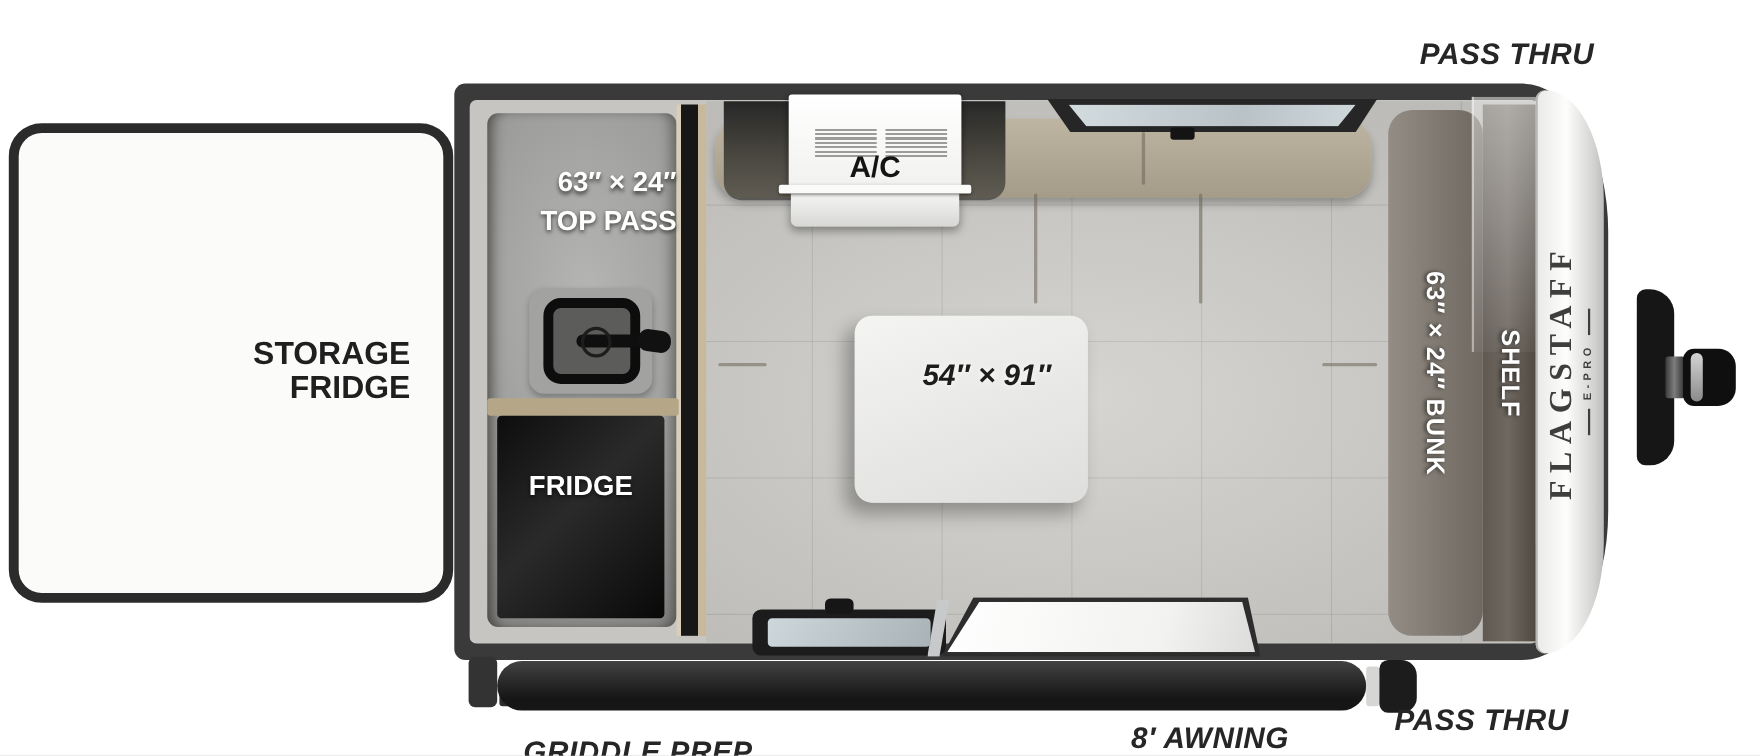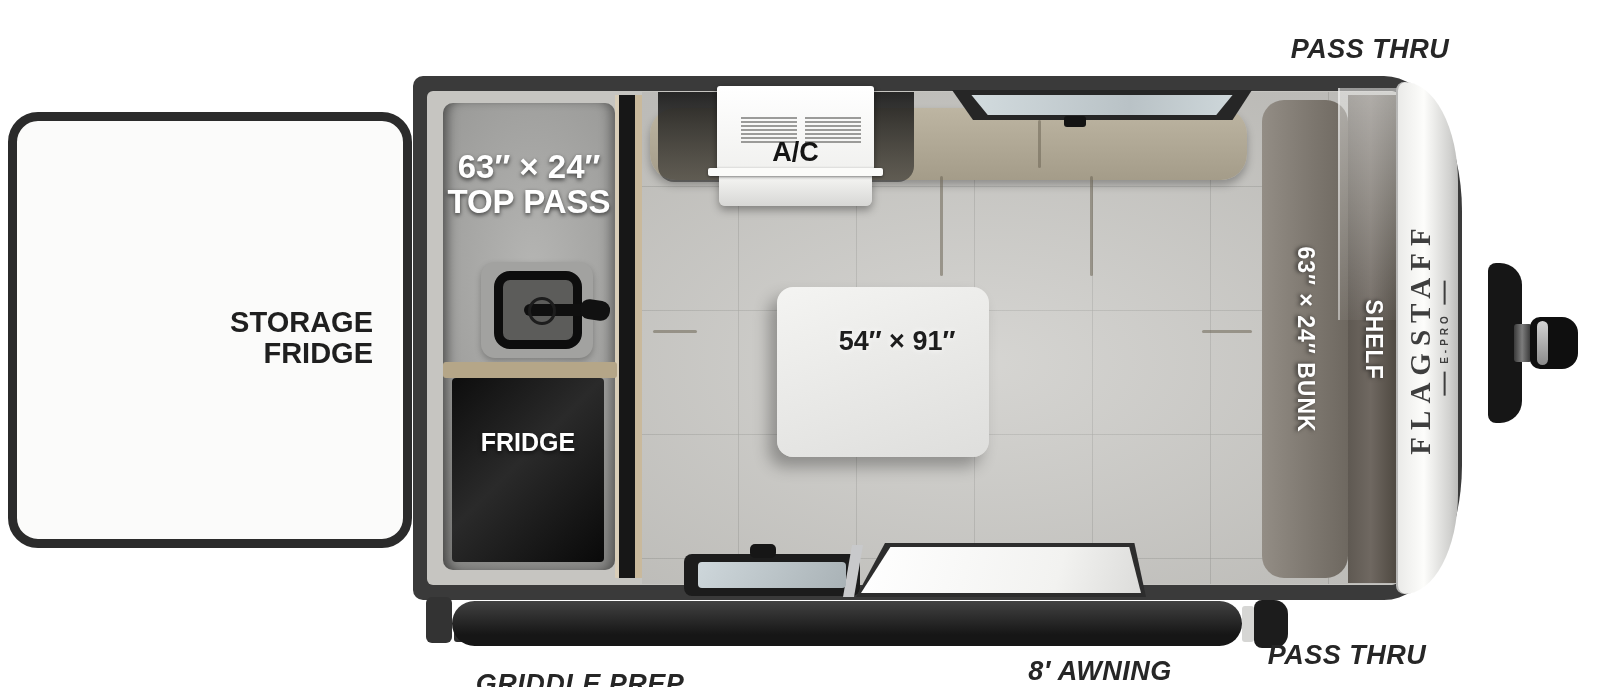--- a/index.html
+++ b/index.html
@@ -29,21 +29,21 @@
        background-size:118px 124px;background-position:-22px -30px;}
   .floor-light{left:642px;top:92px;width:756px;height:492px;z-index:4;
        background:radial-gradient(80% 70% at 45% 55%, rgba(255,255,255,.25), rgba(0,0,0,.06) 90%);}
 
   
   .bunk-left{left:443px;top:103px;width:172px;height:467px;z-index:5;border-radius:10px;
        background:radial-gradient(120% 80% at 52% 36%, #b5b5b3 0%, #9c9c9a 55%, #7e7e7c 100%);
        box-shadow:inset 10px 0 12px -6px rgba(0,0,0,.5), inset -10px 0 12px -6px rgba(0,0,0,.4);}
   .wlabel{color:#ffffff;font-weight:800;text-align:center;
        text-shadow:0 2px 4px rgba(0,0,0,.65);}
-  .topbunk-label{left:443px;top:149px;width:172px;font-size:33px;line-height:35px;z-index:15;}
+  .topbunk-label{left:443px;top:149px;width:172px;font-size:25px;line-height:35px;z-index:15;text-align:right;}
   .sink-plate{left:481px;top:262px;width:112px;height:96px;background:#a2a2a0;
        border-radius:14px;z-index:6;box-shadow:0 3px 6px rgba(0,0,0,.25);}
   .sink{left:494px;top:271px;width:88px;height:78px;background:#5c5c5a;
        border:9px solid #0d0d0d;border-radius:16px;z-index:7;}
   .faucet-bar{left:524px;top:304px;width:84px;height:12px;background:#0f0f0f;
        border-radius:6px;z-index:8;}
   .faucet-handle{left:580px;top:300px;width:30px;height:20px;background:#111;
        border-radius:9px;transform:rotate(8deg);z-index:8;}
   .faucet-ring{left:528px;top:297px;width:28px;height:28px;border:3px solid #1d1d1d;
        border-radius:50%;z-index:9;}
@@ -69,21 +69,21 @@
        background:linear-gradient(90deg,#bcb4a1,#998f7c);}
   .seam-v{width:3px;background:rgba(110,102,85,.55);z-index:7;border-radius:2px;}
   .seam-h{height:3px;background:rgba(110,102,85,.55);z-index:7;border-radius:2px;}
 
   
   .table{left:777px;top:287px;width:212px;height:170px;border-radius:16px;z-index:8;
        background:linear-gradient(160deg,#f4f4f2,#dededc);
        box-shadow:-8px 10px 16px rgba(0,0,0,.30);}
   .table-label{left:777px;top:323px;width:240px;color:#1d1d1d;font-weight:800;
        font-size:27px;line-height:37px;text-align:center;z-index:9;
-       text-shadow:0 0 6px rgba(255,255,255,.9);}
+       text-shadow:0 0 6px rgba(255,255,255,.9);font-style:italic;}
 
   
   .ac-shadow{left:658px;top:92px;width:256px;height:90px;z-index:9;
        background:linear-gradient(180deg,rgba(12,12,12,.85),rgba(30,30,30,.5));
        border-radius:0 0 16px 16px;}
   .ac-unit{left:717px;top:86px;width:157px;height:84px;z-index:10;border-radius:3px;
        background:linear-gradient(180deg,#ffffff,#f1f1ef);box-shadow:0 2px 6px rgba(0,0,0,.45);}
   .ac-vent{top:117px;width:56px;height:27px;z-index:11;
        background:repeating-linear-gradient(180deg,#9b9b99 0 2px,transparent 2px 4px);}
   .ac-label{left:717px;top:137px;width:157px;color:#141414;font-weight:800;

